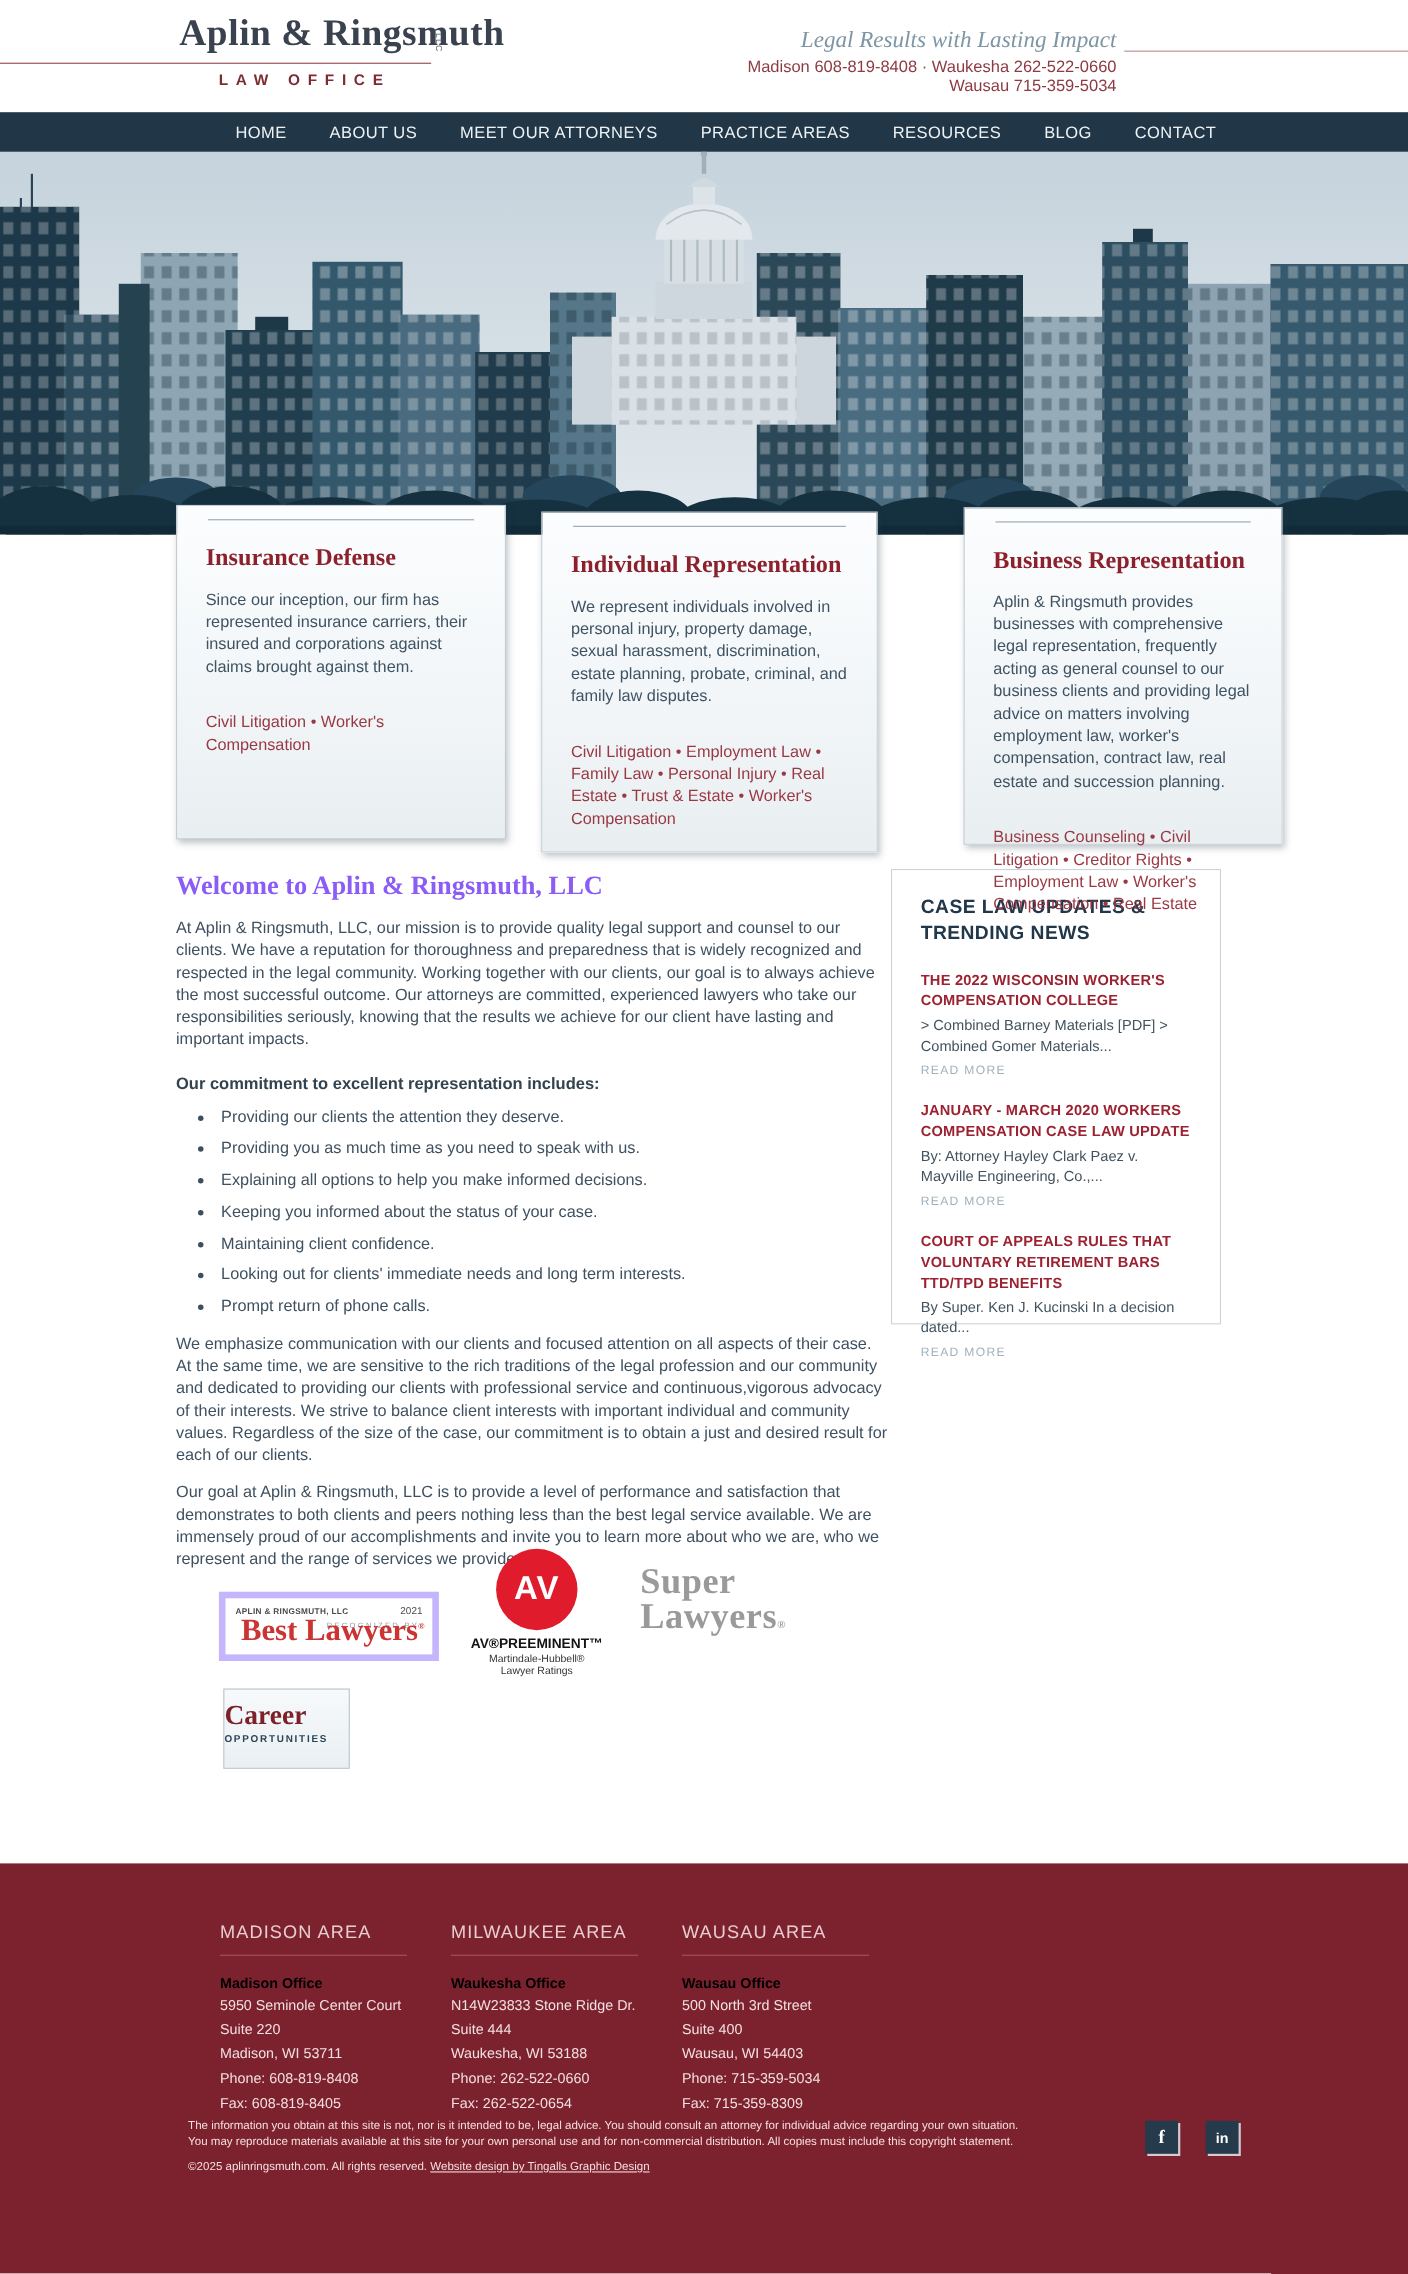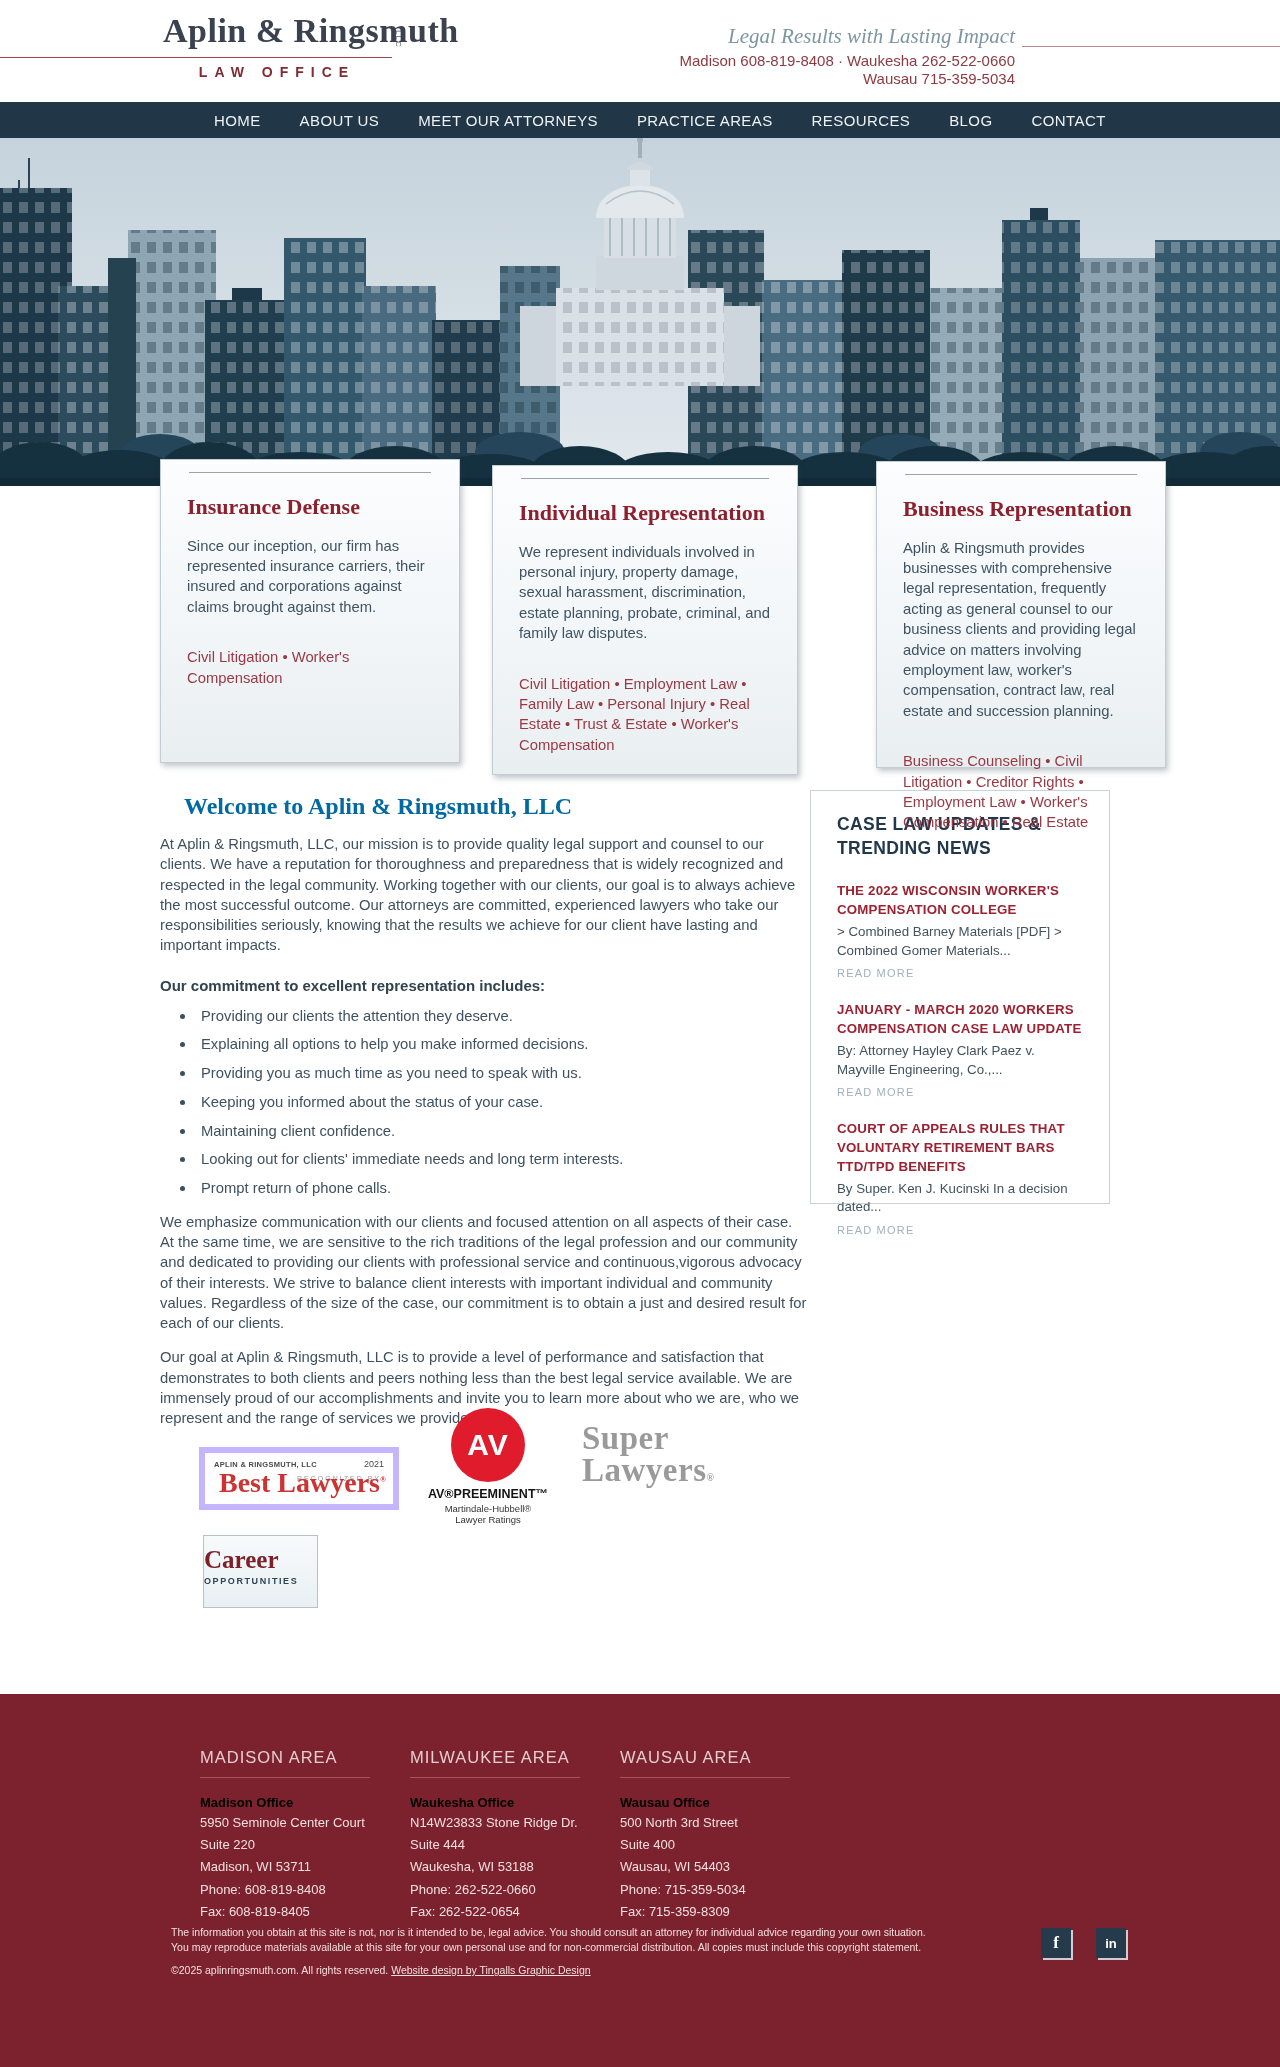--- a/index.html
+++ b/index.html
@@ -37,21 +37,21 @@
   .card-title { font-family:"Liberation Serif", serif; font-weight:bold; font-size:22px; line-height:1.25;
                 color:#8c202c; margin-top:20px; }
   .card-body { font-size:14.8px; line-height:1.38; color:#3f5363; margin-top:15px; }
   .card-links { font-size:14.8px; line-height:1.38; color:#9a3944; margin-top:30px; cursor:pointer; }
   .card1 { left:160px; top:459px; width:300px; height:304px; }
   .card2 { left:492px; top:465px; width:306px; height:310px; }
   .card3 { left:840px; top:461px; width:290px; height:307px;margin-left:36px; }
 
   
   .main-col { position:absolute; left:160px; top:793px; width:648px; }
-  .welcome-heading { font-family:"Liberation Serif", serif; font-weight:bold; font-size:24px; color:#0369a1;margin-left:24px; }
+  .welcome-heading { font-family:"Liberation Serif", serif; font-weight:bold; font-size:24px; color:#8b5cf6; }
   .main-col p { font-size:14.8px; line-height:1.37; color:#3f5160; margin-top:14px; }
   .commitment-heading { font-size:15px; font-weight:bold; color:#32434f; margin-top:21px; }
   .commitment-list { list-style:none; margin-top:14px; }
   .commitment-list li { position:relative; padding-left:41px; font-size:14.8px; color:#3f5160;
                         line-height:1.2; margin-bottom:11px; }
   .commitment-list li::before { content:""; position:absolute; left:20px; top:6px; width:5px; height:5px;
                                 border-radius:50%; background:#3d4e5c; }
 
   
   .sidebar { position:absolute; left:810px; top:790px; width:300px; height:414px; background:#ffffff;
@@ -246,22 +246,22 @@
     <p class="card-body">Aplin &amp; Ringsmuth provides businesses with comprehensive legal representation, frequently acting as general counsel to our business clients and providing legal advice on matters involving employment law, worker's compensation, contract law, real estate and succession planning.</p>
     <p class="card-links">Business Counseling • Civil Litigation • Creditor Rights • Employment Law • Worker's Compensation • Real Estate</p>
   </section>
 
   <main class="main-col">
     <h2 class="welcome-heading">Welcome to Aplin &amp; Ringsmuth, LLC</h2>
     <p>At Aplin &amp; Ringsmuth, LLC, our mission is to provide quality legal support and counsel to our clients. We have a reputation for thoroughness and preparedness that is widely recognized and respected in the legal community. Working together with our clients, our goal is to always achieve the most successful outcome. Our attorneys are committed, experienced lawyers who take our responsibilities seriously, knowing that the results we achieve for our client have lasting and important impacts.</p>
     <div class="commitment-heading">Our commitment to excellent representation includes:</div>
     <ul class="commitment-list">
       <li>Providing our clients the attention they deserve.</li>
+      <li>Providing you as much time as you need to speak with us.</li>
       <li>Explaining all options to help you make informed decisions.</li>
-      <li>Providing you as much time as you need to speak with us.</li>
       <li>Keeping you informed about the status of your case.</li>
       <li>Maintaining client confidence.</li>
       <li>Looking out for clients' immediate needs and long term interests.</li>
       <li>Prompt return of phone calls.</li>
     </ul>
     <p>We emphasize communication with our clients and focused attention on all aspects of their case. At the same time, we are sensitive to the rich traditions of the legal profession and our community and dedicated to providing our clients with professional service and continuous,vigorous advocacy of their interests. We strive to balance client interests with important individual and community values. Regardless of the size of the case, our commitment is to obtain a just and desired result for each of our clients.</p>
     <p>Our goal at Aplin &amp; Ringsmuth, LLC is to provide a level of performance and satisfaction that demonstrates to both clients and peers nothing less than the best legal service available. We are immensely proud of our accomplishments and invite you to learn more about who we are, who we represent and the range of services we provide.</p>
   </main>
 
   <aside class="sidebar">

